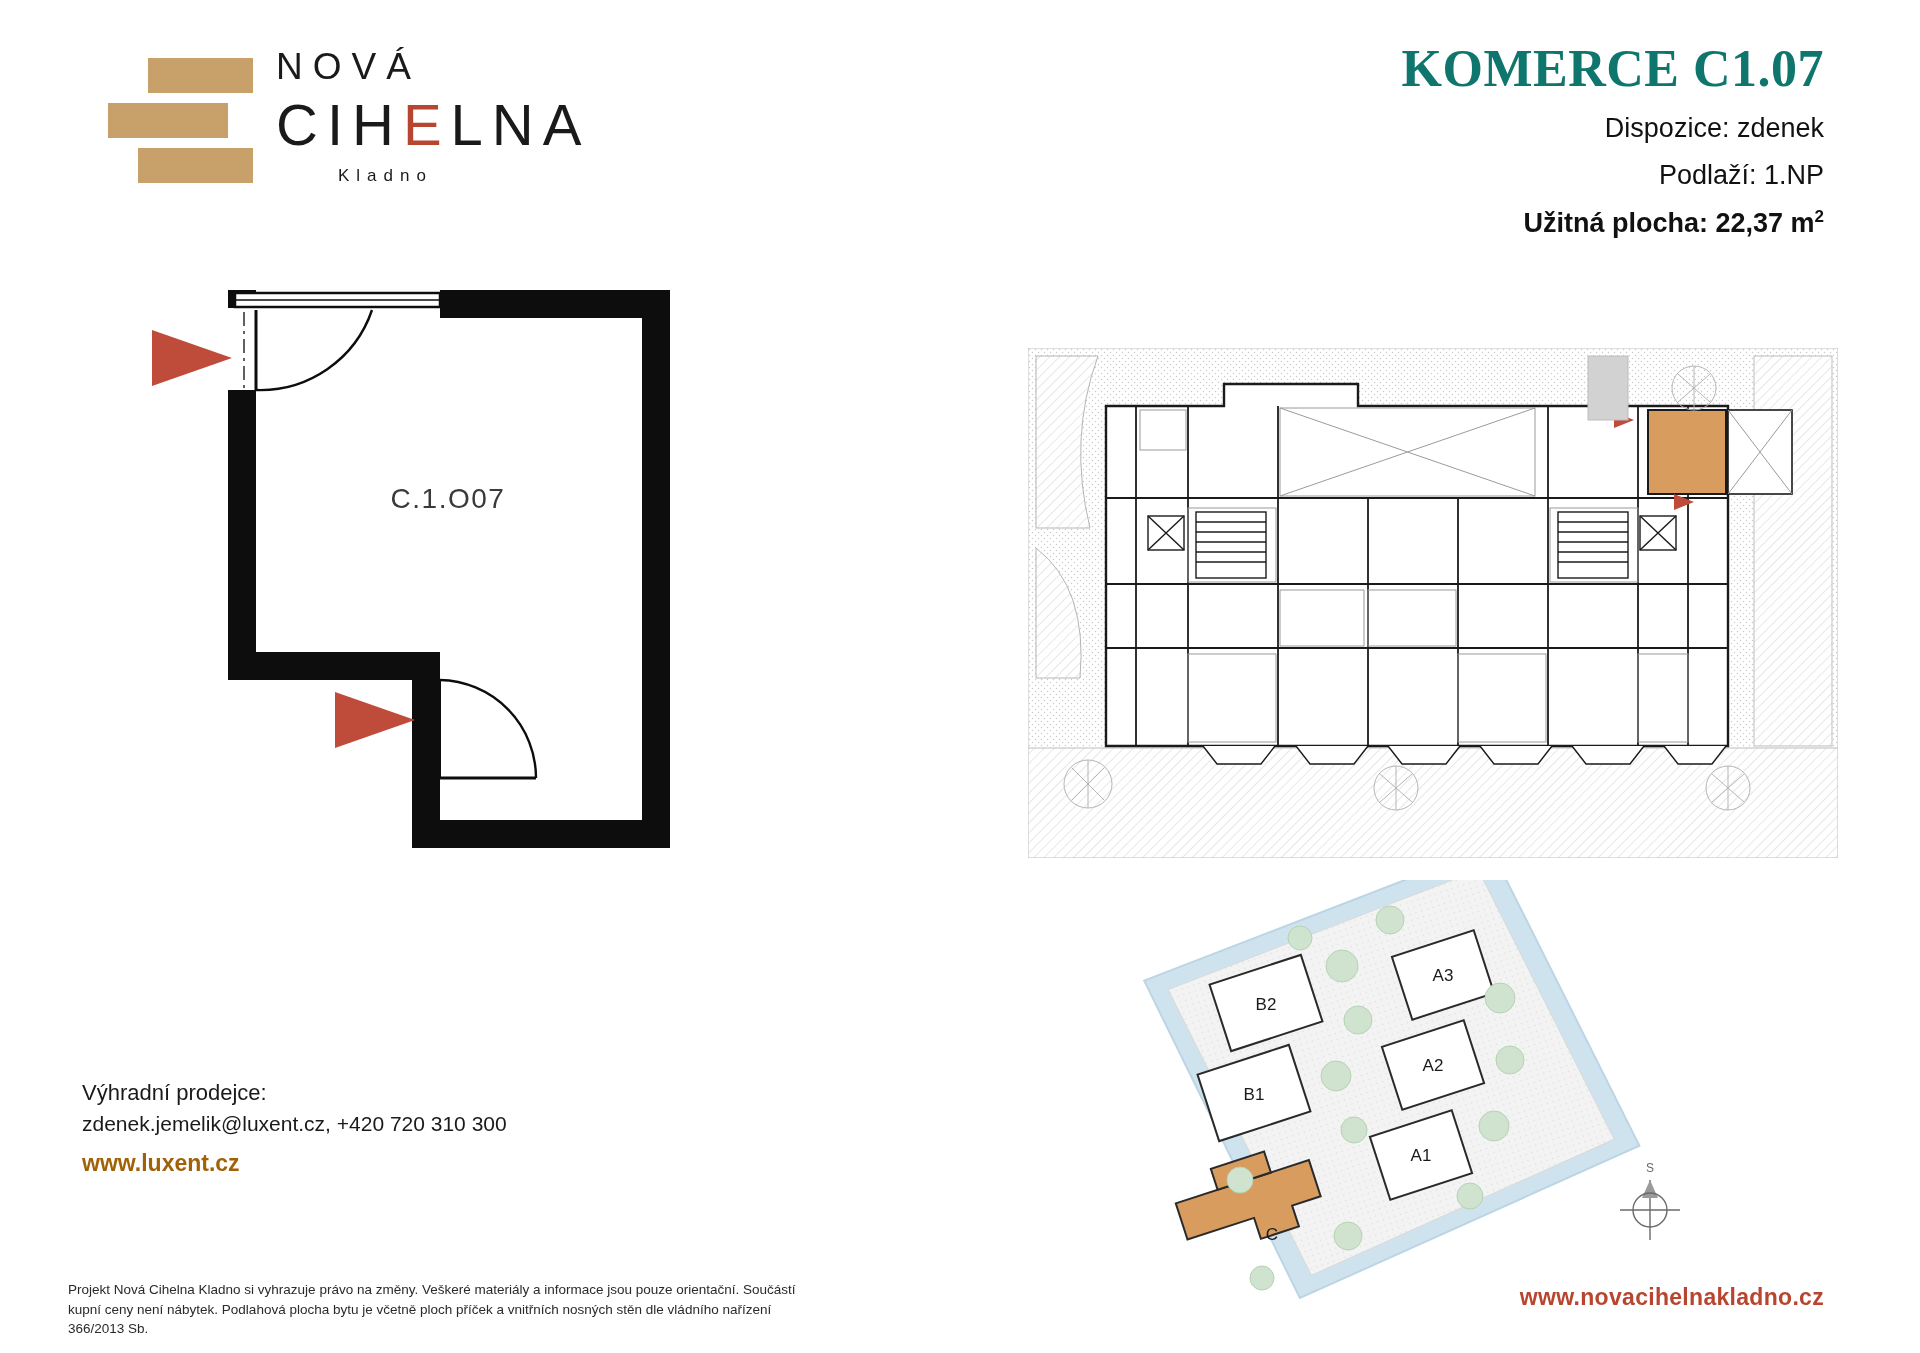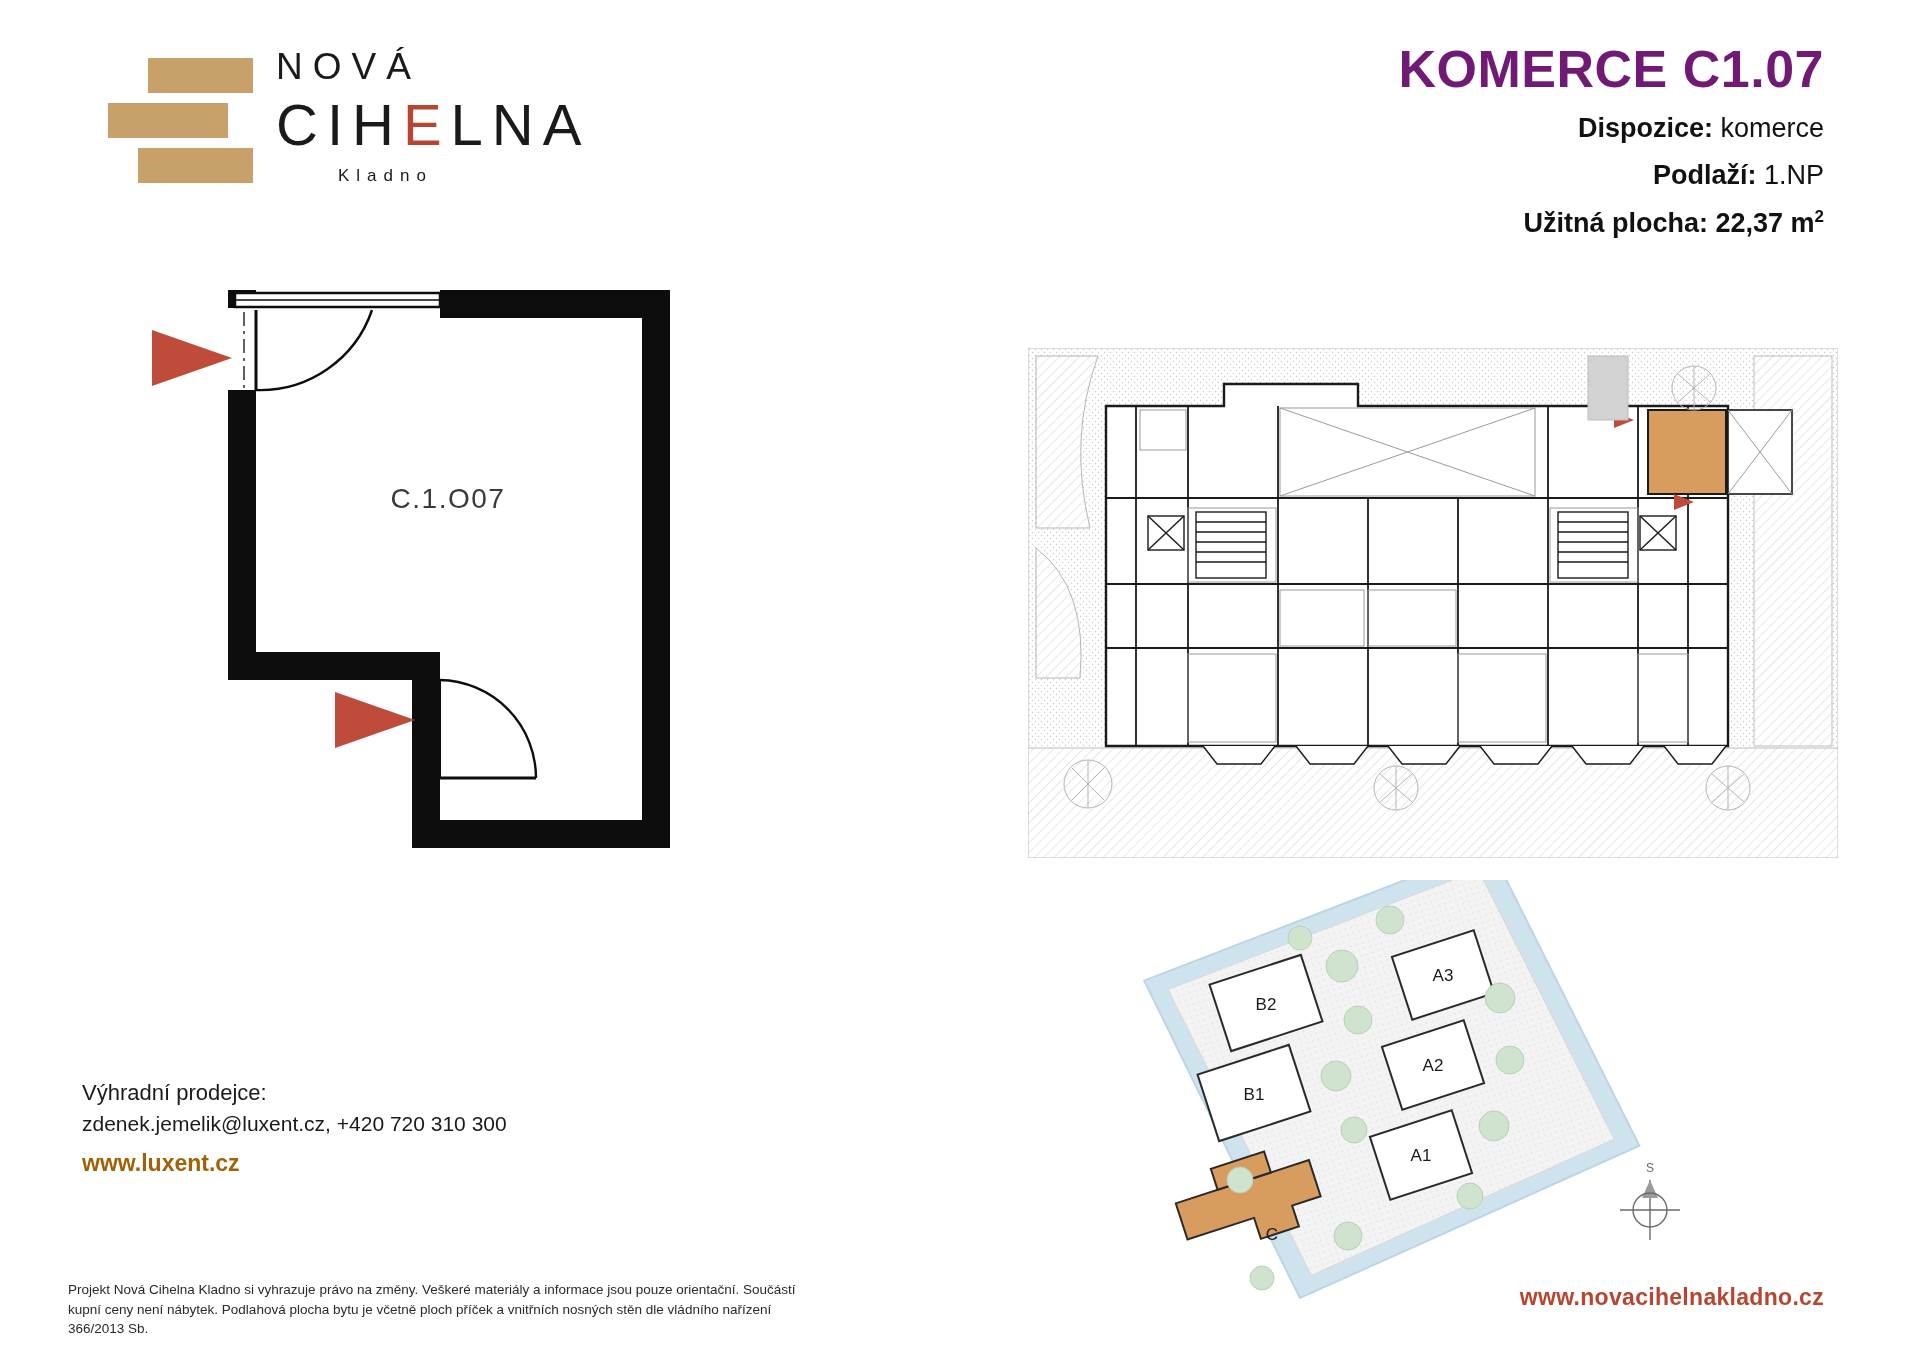--- a/index.html
+++ b/index.html
@@ -74,29 +74,30 @@
     right: 96px;
     top: 42px;
     text-align: right;
     width: 720px;
   }
   #header-title {
     font-size: 52px;
     font-weight: 700;
     letter-spacing: 0.5px;
     line-height: 1.05;
-    color: #701a75;
+    color: #0f766e;
+    font-family: Liberation Serif, serif;
   }
   .info-line {
     font-size: 27px;
     margin-top: 16px;
     color: #111;
     font-weight: 400;
   }
-  .info-line .lbl { font-weight: 700; margin-top: 48px; }
+  .info-line .lbl { font-weight: 400; margin-top: 48px; }
   .info-line.bold-all { font-weight: 700; }
   .sup { font-size: 17px; vertical-align: super; }
 
   
   #unit-plan {
     position: absolute;
     left: 140px;
     top: 290px;
     width: 700px;
     height: 700px;
@@ -184,21 +185,21 @@
     <div class="logo-nova">NOVÁ</div>
     <div class="logo-cihelna"><span>CIH</span><span class="accent">E</span><span>LNA</span></div>
     <div class="logo-kladno">Kladno</div>
   </div>
 </div>
 
 <div id="header-info">
   <div id="header-title">KOMERCE C1.07</div>
   <div class="info-line">
     <span class="lbl">Dispozice:</span>
-    <span>komerce</span>
+    <span>zdenek</span>
   </div>
   <div class="info-line">
     <span class="lbl">Podlaží:</span>
     <span>1.NP</span>
   </div>
   <div class="info-line bold-all">
     <span>Užitná plocha:</span>
     <span>22,37 m</span><span class="sup">2</span>
   </div>
 </div>

